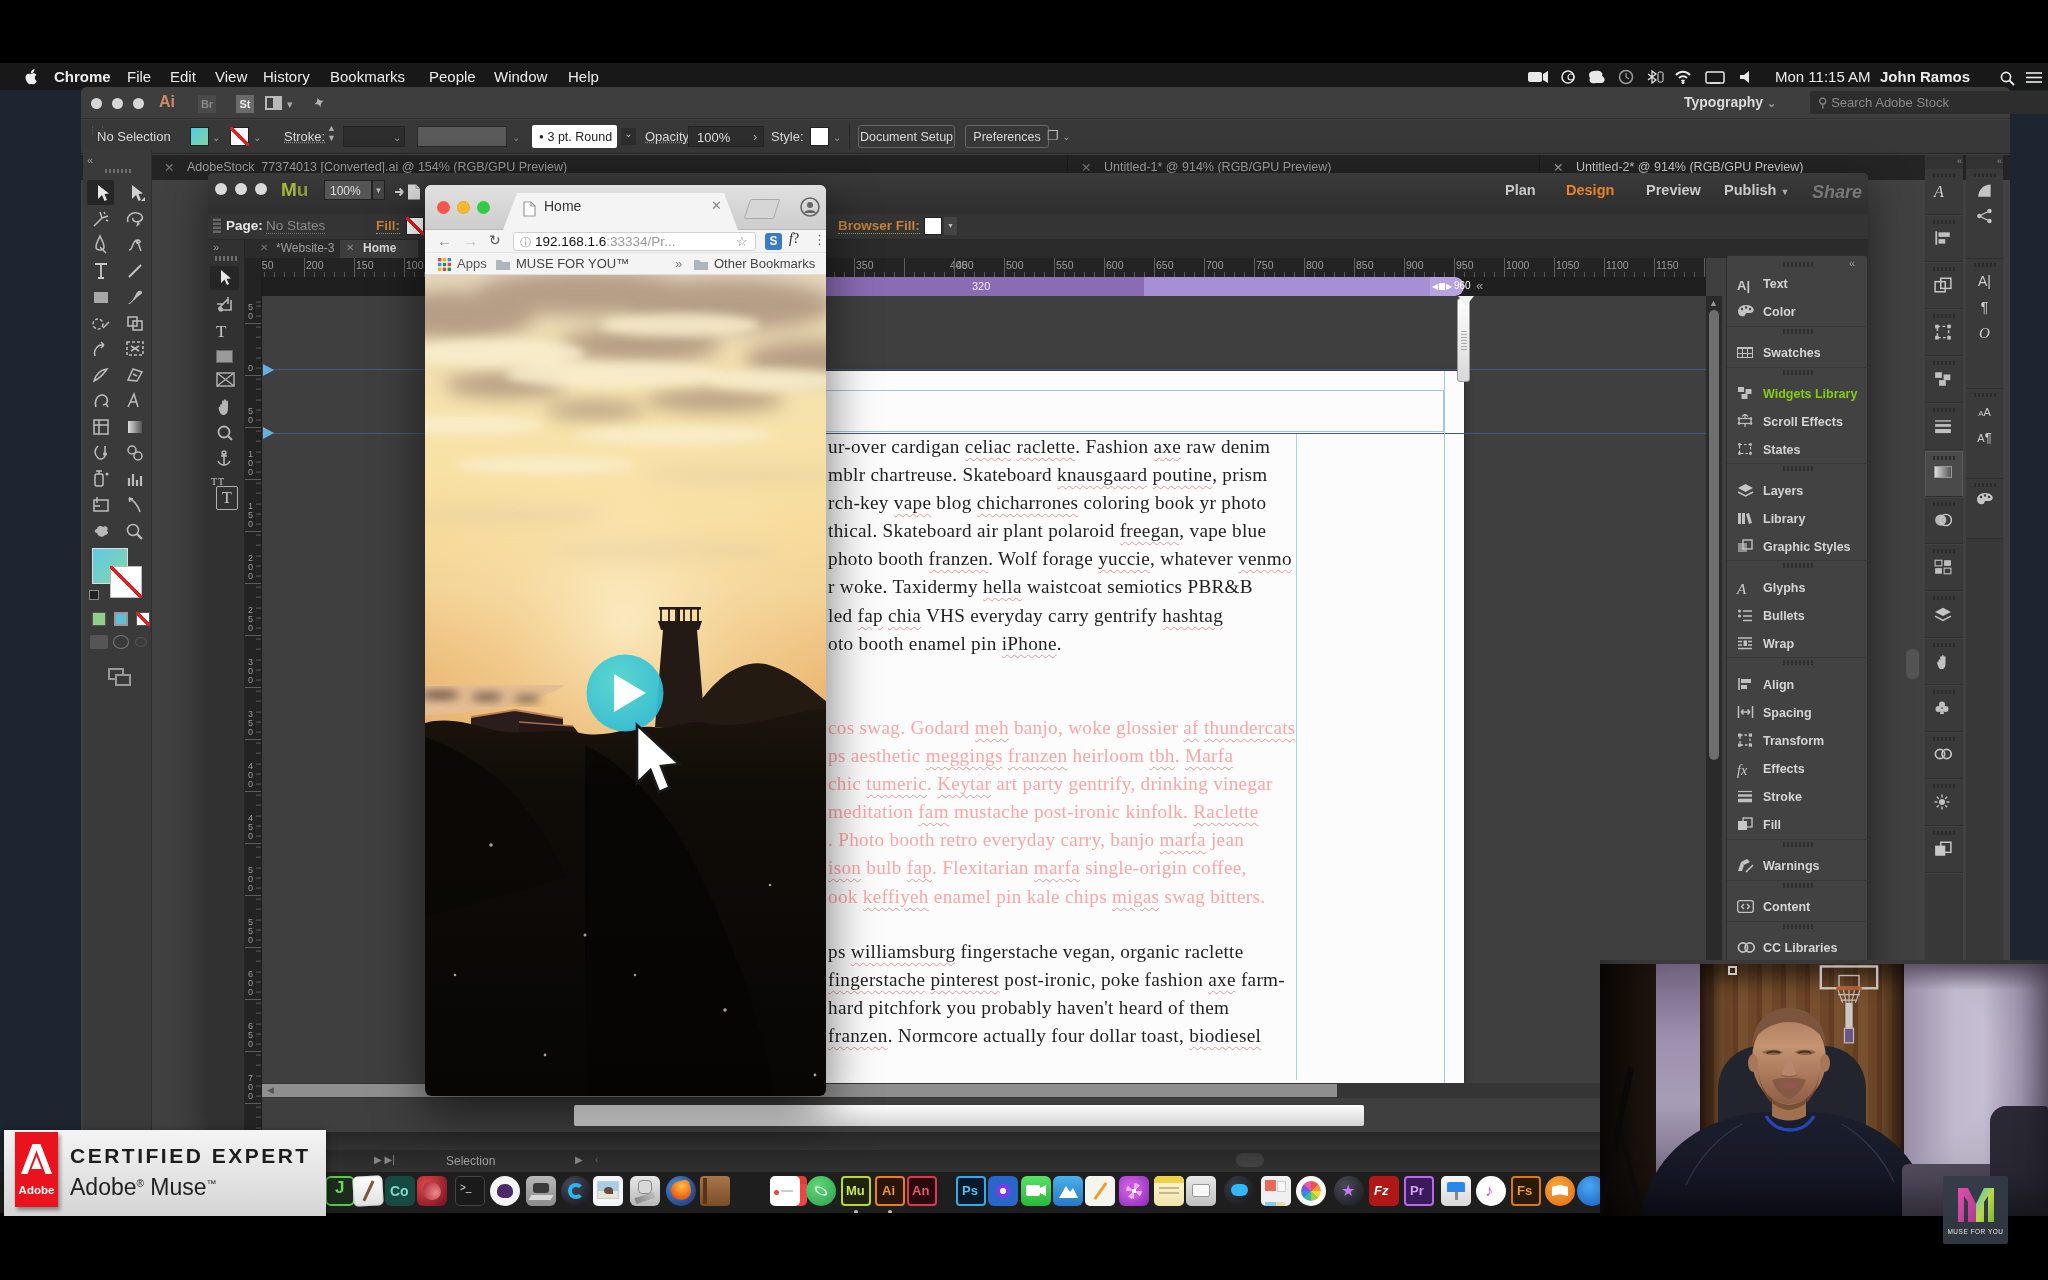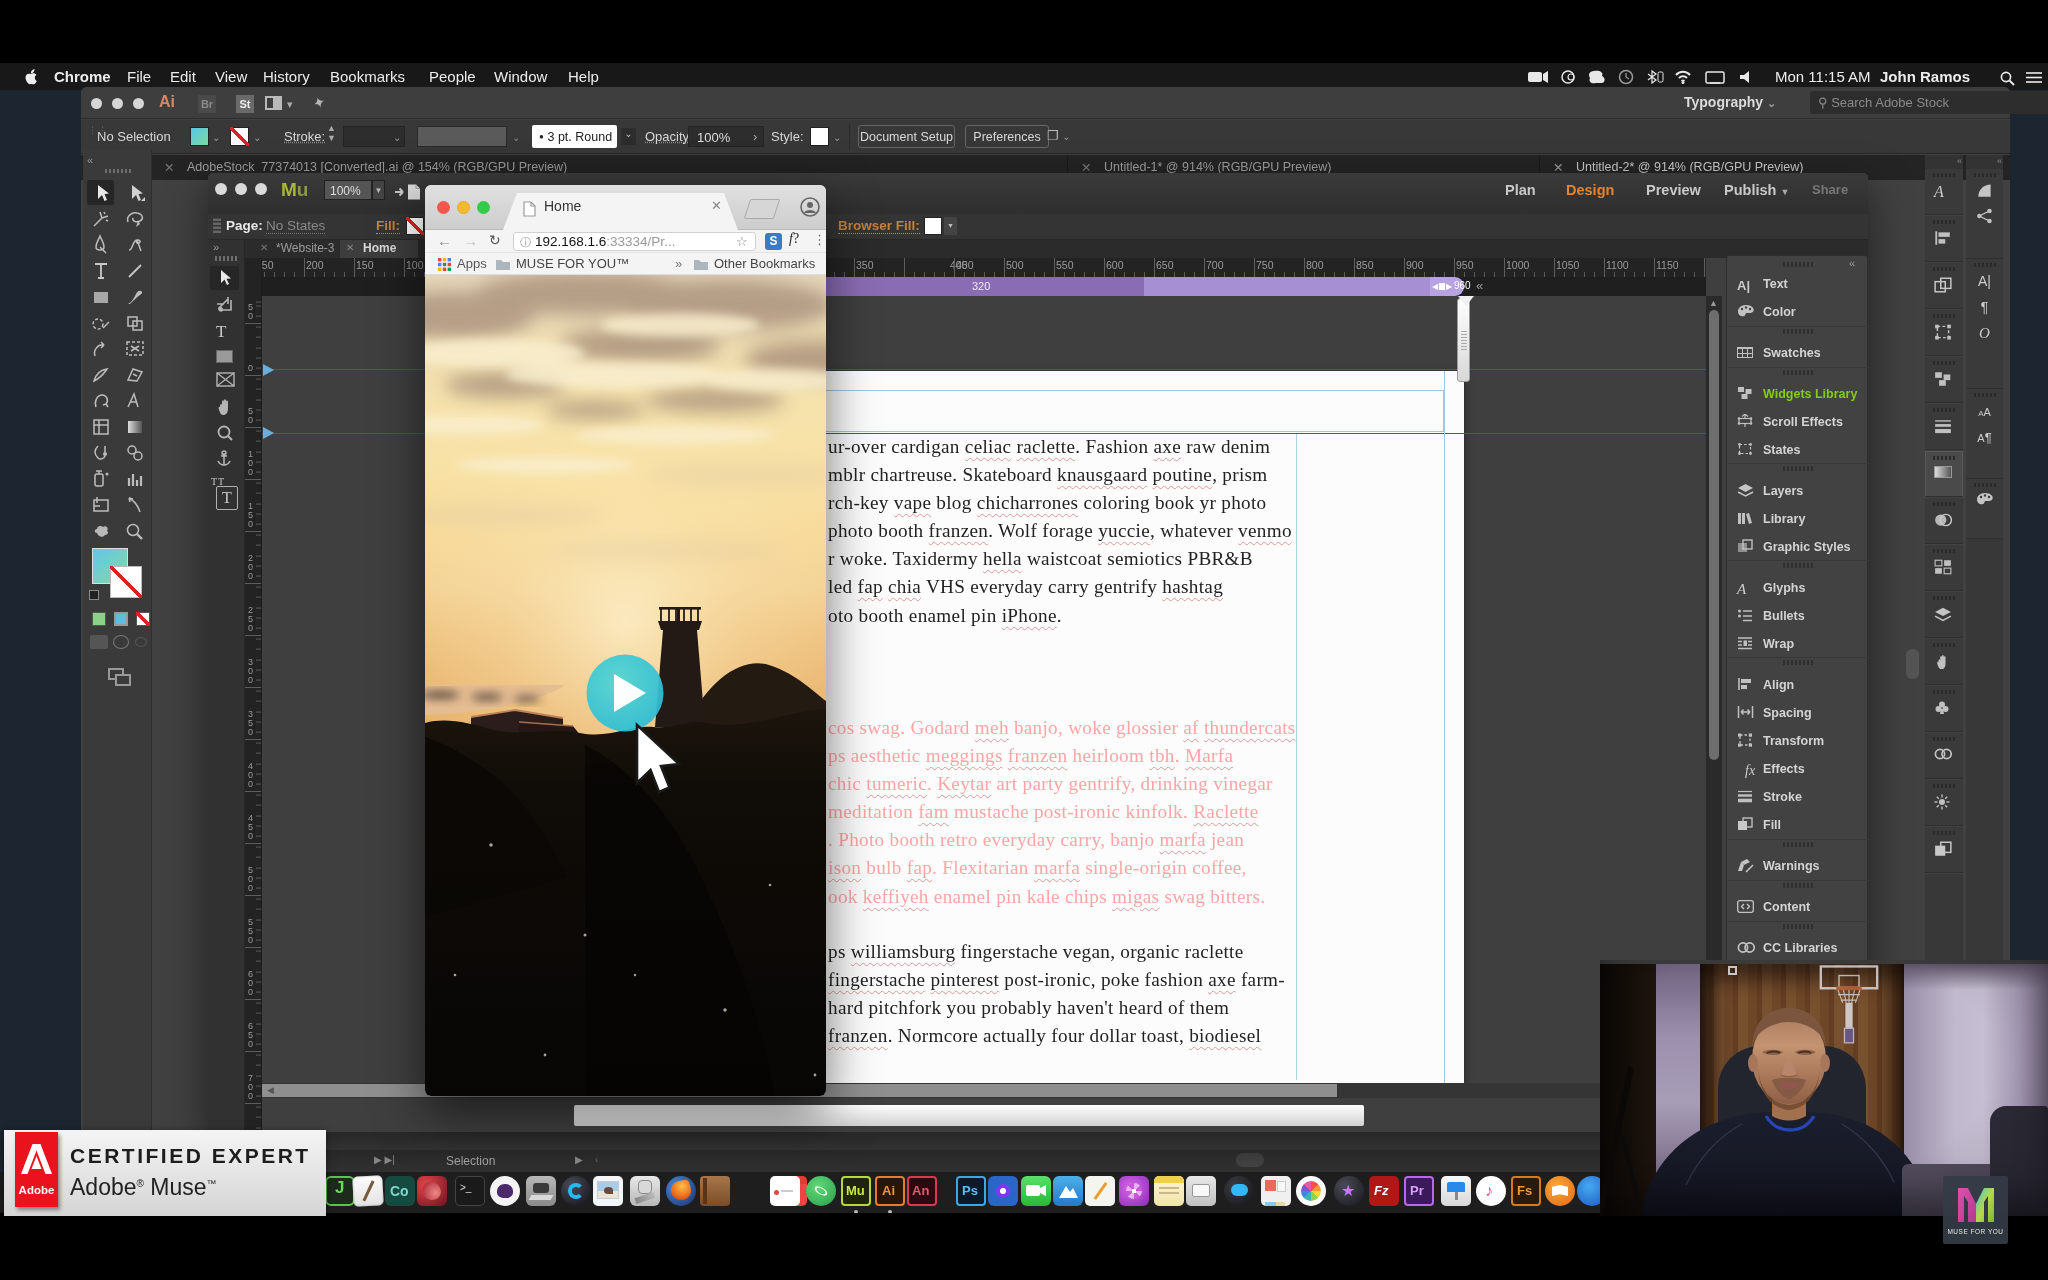--- a/index.html
+++ b/index.html
@@ -420,21 +420,21 @@
     <svg class="abs" style="left:186px;top:10px;" width="30" height="18" viewBox="0 0 30 18">
           <path d="M1 9 H9 M9 9 L5.5 5.5 M9 9 L5.5 12.5" stroke="#c8c8c8" stroke-width="2" fill="none"></path>
           <path d="M14 1.5 H22 L26 5.5 V16.5 H14 Z" fill="#d8d8d8"></path>
           <path d="M22 1.5 V5.5 H26" fill="none" stroke="#999" stroke-width="1"></path>
         </svg>
 
     <div class="abs" style="left:1297px;top:9px;color:#c9c9c9;font-size:14.5px;font-weight:bold;">Plan</div>
     <div class="abs" style="left:1358px;top:9px;color:#e8832a;font-size:14.5px;font-weight:bold;">Design</div>
     <div class="abs" style="left:1438px;top:9px;color:#c9c9c9;font-size:14.5px;font-weight:bold;">Preview</div>
     <div class="abs" style="left:1516px;top:9px;color:#c9c9c9;font-size:14.5px;font-weight:bold;">Publish <span style="font-size:9px;color:#aaa;">▼</span></div>
-    <div class="abs" style="left:1604px;top:9px;color:#777;font-size:13px;font-weight:bold;">Share</div>
+    <div class="abs" style="left:1604px;top:9px;color:#777;font-size:18px;font-weight:bold;font-style:italic;">Share</div>
   </div>
 
   <div class="abs" style="left:0;top:41px;width:1660px;height:26px;background:#343434;border-bottom:1px solid #272727;">
     <div class="abs" style="left:5px;top:3px;color:#666;font-size:8px;line-height:4px;">▬<br>▬<br>▬<br>▬</div>
     <div class="abs" style="left:18px;top:4px;color:#e8e8e8;font-size:13.5px;font-weight:bold;">Page:</div>
     <div class="abs" style="left:58px;top:4px;color:#8a8a8a;font-size:13.5px;border-bottom:1px dotted #777;">No States</div>
     <div class="abs" style="left:168px;top:4px;color:#c4823c;font-size:13.5px;font-weight:bold;border-bottom:1px dotted #996;">Fill:</div>
     <div class="abs" style="left:198px;top:3px;width:18px;height:18px;background:#fff;border:1px solid #222;"></div>
     <div class="abs" style="left:198px;top:3px;width:18px;height:18px;background:linear-gradient(45deg,transparent 44%,#d22 44%,#d22 56%,transparent 56%);"></div>
     <div class="abs" style="left:630px;top:4px;color:#c4823c;font-size:13.5px;font-weight:bold;border-bottom:1px dotted #996;">Browser Fill:</div>
@@ -609,20 +609,21 @@
     <div class="abs" style="left:242px;top:94px;width:940px;height:42px;border:1px solid #9fc6e0;"></div>
 
     <div class="abs" style="left:1182px;top:75px;width:1px;height:712px;background:#a5c8e0;"></div>
 
     <div class="abs" style="left:1034px;top:138px;width:1px;height:646px;background:#a8d4e8;"></div>
 
     <div class="abs" id="para1" style="left:566px;top:137px;width:500px;font-family:'Liberation Serif',serif;font-size:19.2px;letter-spacing:0.3px;line-height:28.1px;color:#222;white-space:nowrap;">
 <div>ur-over cardigan <span class="sq">celiac</span> <span class="sq">raclette</span>. Fashion <span class="sq">axe</span> raw denim</div>
 <div>mblr chartreuse. Skateboard <span class="sq">knausgaard</span> <span class="sq">poutine</span>, prism</div>
 <div>rch-key <span class="sq">vape</span> blog <span class="sq">chicharrones</span> coloring book yr photo</div>
+<div>thical. Skateboard air plant polaroid <span class="sq">freegan</span>, vape blue</div>
 <div>photo booth <span class="sq">franzen</span>. Wolf forage <span class="sq">yuccie</span>, whatever <span class="sq">venmo</span></div>
 <div>r woke. Taxidermy <span class="sq">hella</span> waistcoat semiotics PBR&amp;B</div>
 <div>led <span class="sq">fap</span> <span class="sq">chia</span> VHS everyday carry gentrify <span class="sq">hashtag</span></div>
 <div>oto booth enamel pin <span class="sq">iPhone</span>.</div>
         </div>
     <div class="abs" id="para2" style="left:566px;top:418px;width:500px;font-family:'Liberation Serif',serif;font-size:19.2px;letter-spacing:0.3px;line-height:28.1px;color:#fca5a5;white-space:nowrap;">
           <div>cos swag. Godard <span class="sq">meh</span> banjo, woke glossier <span class="sq">af</span> <span class="sq">thundercats</span></div>
 <div>ps aesthetic <span class="sq">meggings</span> <span class="sq">franzen</span> heirloom <span class="sq">tbh</span>. <span class="sq">Marfa</span></div>
 <div>chic <span class="sq">tumeric</span>. <span class="sq">Keytar</span> art party gentrify, drinking vinegar</div>
 <div>meditation <span class="sq">fam</span> mustache post-ironic kinfolk. <span class="sq">Raclette</span></div>
@@ -750,21 +751,21 @@
           </svg></div>
         <div class="abs" style="left:36px;top:450px;color:#d4d4d4;font-size:12.5px;font-weight:bold;">Spacing</div>
         <div class="abs" style="left:10px;top:477px;width:20px;height:18px;"><svg width="16" height="14" viewBox="0 0 16 14">
             <rect x="3" y="2" width="10" height="10" fill="none" stroke="#c0c0c0" stroke-width="1.3" stroke-dasharray="2.5 2"></rect>
             <rect x="1" y="0.5" width="3.2" height="3.2" fill="#c0c0c0"></rect>
             <rect x="11.8" y="0.5" width="3.2" height="3.2" fill="#c0c0c0"></rect>
             <rect x="1" y="10.5" width="3.2" height="3.2" fill="#c0c0c0"></rect>
             <rect x="11.8" y="10.5" width="3.2" height="3.2" fill="#c0c0c0"></rect>
           </svg></div>
         <div class="abs" style="left:36px;top:478px;color:#d4d4d4;font-size:12.5px;font-weight:bold;">Transform</div>
-        <div class="abs" style="left:10px;top:505px;width:20px;height:18px;"><span style="color:#ccc;font-size:14px;font-style:italic;font-family:'Liberation Serif',serif;margin-left:8px;">fx</span></div>
+        <div class="abs" style="left:10px;top:505px;width:20px;height:18px;"><span style="color:#ccc;font-size:14px;font-style:italic;font-family:'Liberation Serif',serif;">fx</span></div>
         <div class="abs" style="left:36px;top:506px;color:#d4d4d4;font-size:12.5px;font-weight:bold;">Effects</div>
         <div class="abs" style="left:10px;top:533px;width:20px;height:18px;"><svg width="16" height="14" viewBox="0 0 16 14">
             <path d="M1 2.5 H15" stroke="#c0c0c0" stroke-width="1.2"></path>
             <path d="M1 6.5 H15" stroke="#c0c0c0" stroke-width="2.4"></path>
             <path d="M1 11.5 H15" stroke="#c0c0c0" stroke-width="3.6"></path>
           </svg></div>
         <div class="abs" style="left:36px;top:534px;color:#d4d4d4;font-size:12.5px;font-weight:bold;">Stroke</div>
         <div class="abs" style="left:10px;top:561px;width:20px;height:18px;"><svg width="16" height="14" viewBox="0 0 16 14">
             <rect x="1" y="4" width="9" height="9" fill="#c8c8c8"></rect>
             <rect x="6" y="1" width="9" height="9" fill="none" stroke="#c8c8c8" stroke-width="1.3"></rect>

